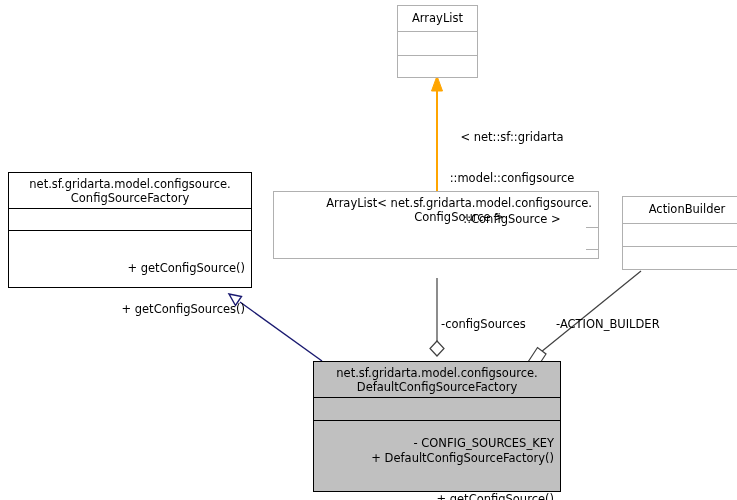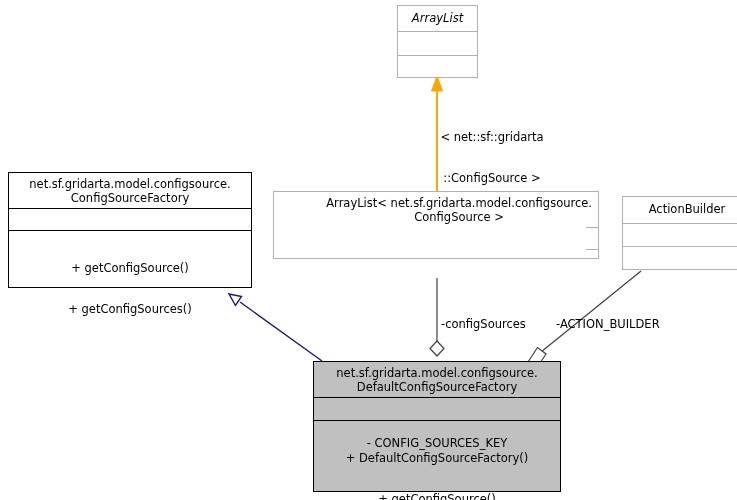--- a/index.html
+++ b/index.html
@@ -51,21 +51,21 @@
     text-align: center;
   }
   .node.dark > .compartment + .compartment,
   .node.filled > .compartment + .compartment {
     border-top: 1px solid #000000;
   }
   .node > .compartment + .compartment {
     border-top: 1px solid #b0b0b0;
   }
   .compartment.members {
-    text-align: center;
+    text-align: right;
     white-space: pre;
   }
   .member-line {
     display: block;
     font-size: 11.5px;
     line-height: 13.6px;
     white-space: nowrap;
   }
   .spacer {
     flex: 0 0 auto;
@@ -105,21 +105,21 @@
       <polygon points="437,341 444,348.5 437,356 430,348.5" fill="#ffffff" stroke="#404040" stroke-width="1.2"></polygon>
     </g>
 
     <g>
       <line x1="541" y1="352" x2="641" y2="271" stroke="#404040" stroke-width="1.2"></line>
       <polygon points="528,362 537.5,347.5 546,354 536.5,368.5" fill="#ffffff" stroke="#404040" stroke-width="1.2"></polygon>
     </g>
   </svg>
 
   <div class="node" style="left:397px; top:5px; width:81px; height:73px;">
-    <div class="compartment title" style="height:25px; line-height:19px;font-style:italic;">ArrayList</div>
+    <div class="compartment title" style="height:25px; line-height:19px;">ArrayList</div>
     <div class="compartment spacer" style="height:24px;"></div>
     <div class="compartment spacer" style="height:24px;"></div>
   </div>
 
   <div class="node dark" style="left:8px; top:172px; width:244px; height:116px;">
     <div class="compartment title" style="height:40px; padding-top:5px;">
       <span class="member-line">net.sf.gridarta.model.configsource.</span>
       <span class="member-line">ConfigSourceFactory</span>
     </div>
     <div class="compartment spacer" style="height:22px;"></div>
@@ -153,22 +153,23 @@
       <span class="member-line">- CONFIG_SOURCES_KEY</span>
     </div>
     <div class="compartment members" style="padding-top:4px;">
       <span class="member-line">+ DefaultConfigSourceFactory()</span>
       <span class="member-line">+ getConfigSource()</span>
       
       
     </div>
   </div>
 
-  <div class="edge-label center" style="left:412px; top:104px; width:160px;">
+  <div class="edge-label center" style="left:432px; top:104px; width:160px;">
     <span class="member-line">&lt; net::sf::gridarta</span>
+    <span class="member-line">::model::configsource</span>
     <span class="member-line">::ConfigSource &gt;</span>
   </div>
 
   <div class="edge-label" style="left:441px; top:318px;">-configSources</div>
 
   <div class="edge-label" style="left:556px; top:318px;">-ACTION_BUILDER</div>
 
 </div>
 
 </body></html>

